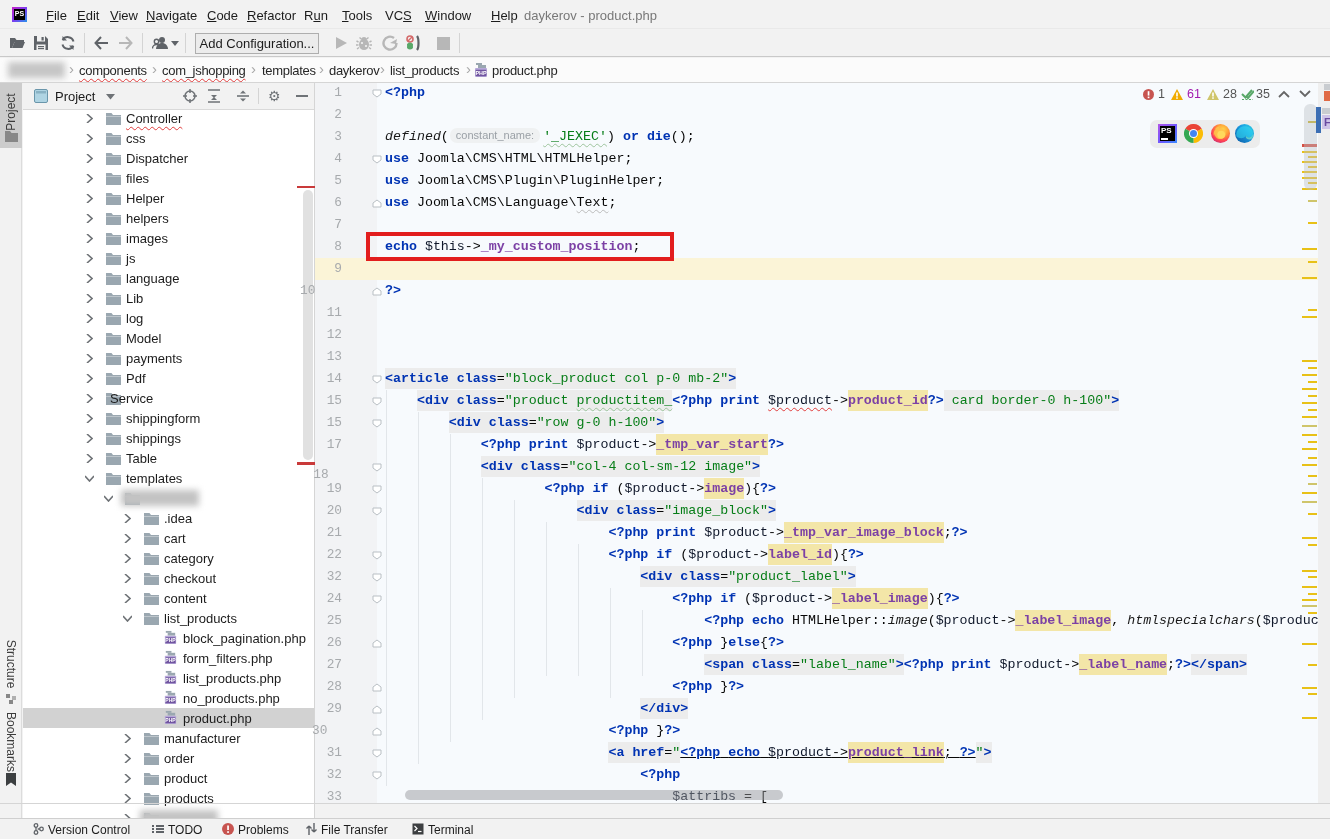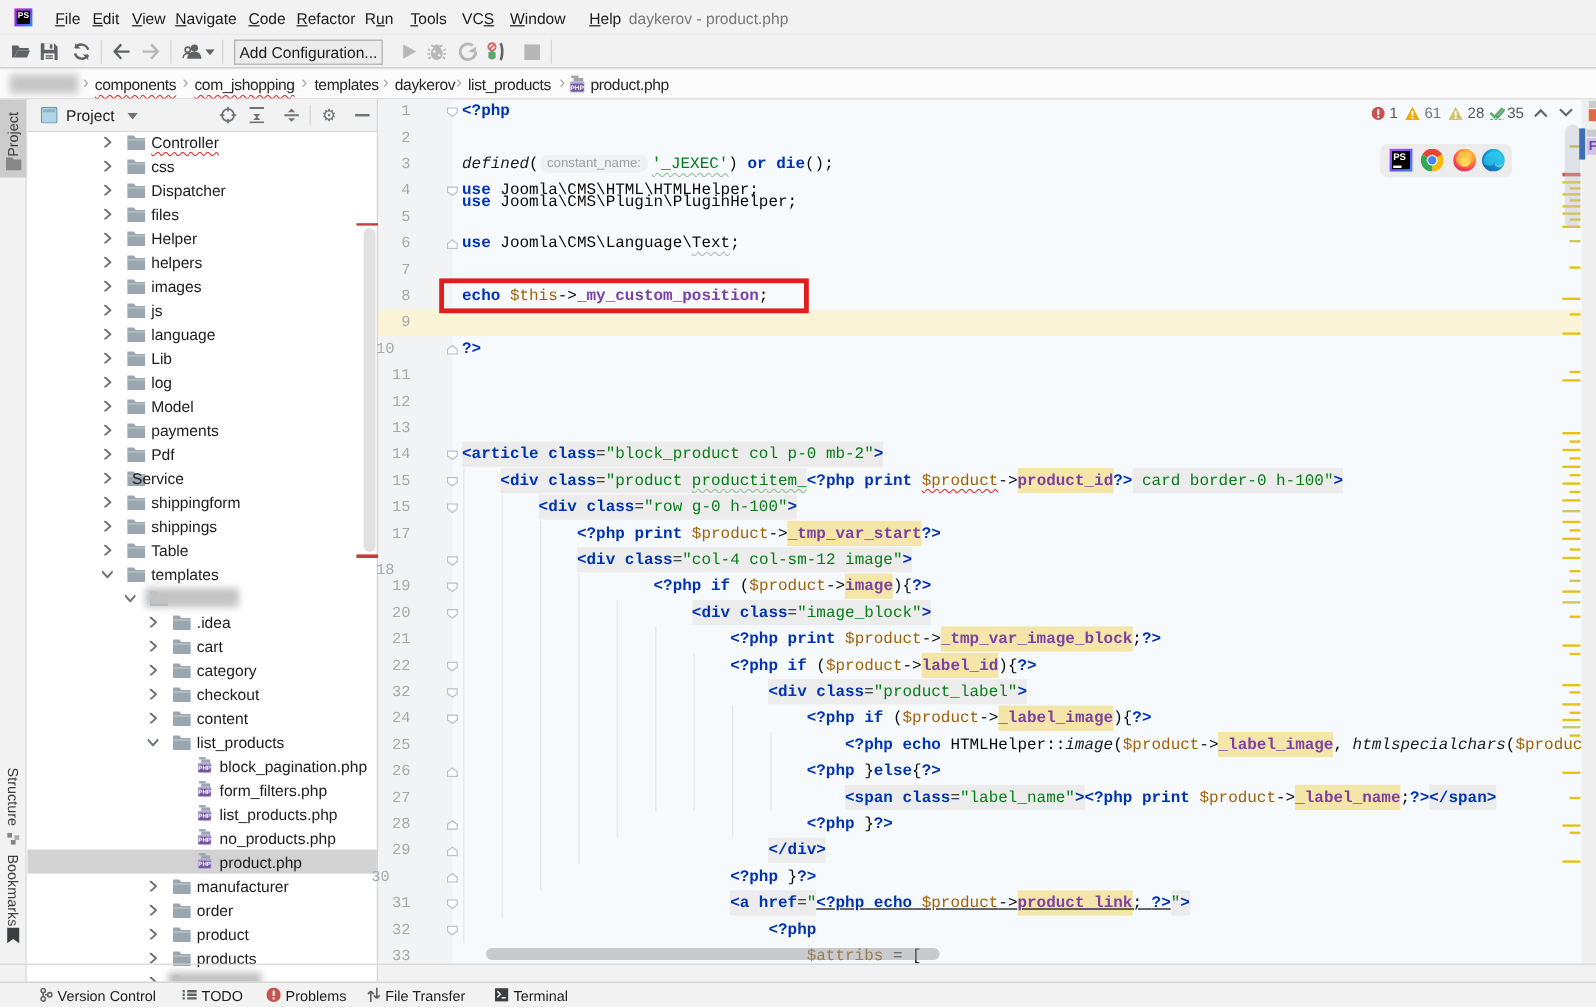--- a/index.html
+++ b/index.html
@@ -1,19 +1,19 @@
 <!DOCTYPE html>
 <html><head><meta charset="utf-8"><style>
 *{margin:0;padding:0;box-sizing:border-box}
 body{width:1330px;height:839px;position:relative;font-family:"Liberation Sans",sans-serif;background:#f2f2f2;overflow:hidden}
 .abs{position:absolute}
 .mono{font-family:"Liberation Mono",monospace;font-size:13.3px;line-height:22px;white-space:pre;color:#080808}
 .kw{color:#0033b3;font-weight:bold}
 .str{color:#067d17;font-weight:normal}
-.var{color:#a16207}
+.var{color:#0f172a}
 .fld{color:#7c41a5;font-weight:bold}
 .hl{background:#f3e6a8;padding:3px 0}
 .tpl{background:#ececec;padding:3px 0}
 .fnI{font-style:italic;color:#1a1a1a}
 .sqR{text-decoration:underline wavy #e03d3d 1px;text-underline-offset:3px}
 .sqG{text-decoration:underline wavy #9dc49d 1px;text-underline-offset:3px}
 .sqGr{text-decoration:underline wavy #bbbbbb 1px;text-underline-offset:3px}
 .menu{font-size:13px;color:#1c1c1c}
 .crumb{font-size:13px;color:#262626;letter-spacing:-.3px}
 .treelbl{font-size:13px;color:#1c1c1c}
@@ -471,41 +471,41 @@
 <div class="abs" style="left:642px;top:610px;width:1px;height:66px;background:#e2e6ea"></div>
 <div class="abs num" style="left:300px;top:82px;width:42px;text-align:right;line-height:22px">1</div>
 <div class="abs num" style="left:300px;top:104px;width:42px;text-align:right;line-height:22px">2</div>
 <div class="abs num" style="left:300px;top:126px;width:42px;text-align:right;line-height:22px">3</div>
 <div class="abs num" style="left:300px;top:148px;width:42px;text-align:right;line-height:22px">4</div>
 <div class="abs num" style="left:300px;top:170px;width:42px;text-align:right;line-height:22px">5</div>
 <div class="abs num" style="left:300px;top:192px;width:42px;text-align:right;line-height:22px">6</div>
 <div class="abs num" style="left:300px;top:214px;width:42px;text-align:right;line-height:22px">7</div>
 <div class="abs num" style="left:300px;top:236px;width:42px;text-align:right;line-height:22px">8</div>
 <div class="abs num" style="left:300px;top:258px;width:42px;text-align:right;line-height:22px">9</div>
-<div class="abs num" style="left:300px;top:280px;width:42px;text-align:center;line-height:22px">10</div>
+<div class="abs num" style="left:300px;top:280px;width:42px;text-align:left;line-height:22px">10</div>
 <div class="abs num" style="left:300px;top:302px;width:42px;text-align:right;line-height:22px">11</div>
 <div class="abs num" style="left:300px;top:324px;width:42px;text-align:right;line-height:22px">12</div>
 <div class="abs num" style="left:300px;top:346px;width:42px;text-align:right;line-height:22px">13</div>
 <div class="abs num" style="left:300px;top:368px;width:42px;text-align:right;line-height:22px">14</div>
 <div class="abs num" style="left:300px;top:390px;width:42px;text-align:right;line-height:22px">15</div>
 <div class="abs num" style="left:300px;top:412px;width:42px;text-align:right;line-height:22px">15</div>
 <div class="abs num" style="left:300px;top:434px;width:42px;text-align:right;line-height:22px">17</div>
 <div class="abs num" style="left:300px;top:464px;width:42px;text-align:center;line-height:22px">18</div>
 <div class="abs num" style="left:300px;top:478px;width:42px;text-align:right;line-height:22px">19</div>
 <div class="abs num" style="left:300px;top:500px;width:42px;text-align:right;line-height:22px">20</div>
 <div class="abs num" style="left:300px;top:522px;width:42px;text-align:right;line-height:22px">21</div>
 <div class="abs num" style="left:300px;top:544px;width:42px;text-align:right;line-height:22px">22</div>
 <div class="abs num" style="left:300px;top:566px;width:42px;text-align:right;line-height:22px">32</div>
 <div class="abs num" style="left:300px;top:588px;width:42px;text-align:right;line-height:22px">24</div>
 <div class="abs num" style="left:300px;top:610px;width:42px;text-align:right;line-height:22px">25</div>
 <div class="abs num" style="left:300px;top:632px;width:42px;text-align:right;line-height:22px">26</div>
 <div class="abs num" style="left:300px;top:654px;width:42px;text-align:right;line-height:22px">27</div>
 <div class="abs num" style="left:300px;top:676px;width:42px;text-align:right;line-height:22px">28</div>
 <div class="abs num" style="left:300px;top:698px;width:42px;text-align:right;line-height:22px">29</div>
-<div class="abs num" style="left:296px;top:720px;width:42px;text-align:center;line-height:22px">30</div>
+<div class="abs num" style="left:312px;top:720px;width:42px;text-align:left;line-height:22px">30</div>
 <div class="abs num" style="left:300px;top:742px;width:42px;text-align:right;line-height:22px">31</div>
 <div class="abs num" style="left:300px;top:764px;width:42px;text-align:right;line-height:22px">32</div>
 <div class="abs num" style="left:300px;top:786px;width:42px;text-align:right;line-height:22px">33</div>
 <svg class="abs" style="left:372px;top:89px" width="10" height="9" viewBox="0 0 10 9">
     <path d="M1 1h8v4L5 8 1 5z" fill="#fff" stroke="#b9bfc4"></path>
   </svg>
 <svg class="abs" style="left:372px;top:155px" width="10" height="9" viewBox="0 0 10 9">
     <path d="M1 1h8v4L5 8 1 5z" fill="#fff" stroke="#b9bfc4"></path>
   </svg>
 <svg class="abs" style="left:372px;top:199px" width="10" height="9" viewBox="0 0 10 9">
@@ -555,21 +555,21 @@
   </svg>
 <svg class="abs" style="left:372px;top:749px" width="10" height="9" viewBox="0 0 10 9">
     <path d="M1 1h8v4L5 8 1 5z" fill="#fff" stroke="#b9bfc4"></path>
   </svg>
 <svg class="abs" style="left:372px;top:771px" width="10" height="9" viewBox="0 0 10 9">
     <path d="M1 1h8v4L5 8 1 5z" fill="#fff" stroke="#b9bfc4"></path>
   </svg>
 <div class="abs mono" style="left:385px;top:82px"><span class="kw">&lt;?php</span></div>
 <div class="abs mono" style="left:385px;top:126px"><span class="fnI">defined</span>(<span class="inlay">constant_name:</span><span class="str sqG">'_JEXEC'</span>) <span class="kw">or</span> <span class="kw">die</span>();</div>
 <div class="abs mono" style="left:385px;top:148px"><span class="kw">use</span> Joomla\CMS\HTML\HTMLHelper;</div>
-<div class="abs mono" style="left:385px;top:158px"><span class="kw">use</span> Joomla\CMS\Plugin\PluginHelper;</div>
+<div class="abs mono" style="left:385px;top:170px"><span class="kw">use</span> Joomla\CMS\Plugin\PluginHelper;</div>
 <div class="abs mono" style="left:385px;top:192px"><span class="kw">use</span> Joomla\CMS\Language\<span class="sqGr">Text</span>;</div>
 <div class="abs mono" style="left:385px;top:236px"><span class="kw">echo</span> <span class="var">$this</span>-&gt;<span class="fld">_my_custom_position</span>;</div>
 <div class="abs mono" style="left:385px;top:280px"><span class="kw">?&gt;</span></div>
 <div class="abs mono" style="left:385px;top:368px"><span class="tpl"><span class="kw">&lt;article</span> <span class="kw">class</span>=<span class="str">"block_product&nbsp;col&nbsp;p-0&nbsp;mb-2"</span><span class="kw">&gt;</span></span></div>
 <div class="abs mono" style="left:385px;top:390px">&nbsp;&nbsp;&nbsp;&nbsp;<span class="tpl"><span class="kw">&lt;div</span> <span class="kw">class</span>=<span class="str">"product&nbsp;</span><span class="str sqG">productitem_</span></span><span class="kw">&lt;?php</span> <span class="kw">print</span> <span class="var sqR">$product</span>-&gt;<span class="fld hl">product_id</span><span class="kw">?&gt;</span><span class="tpl"><span class="str">&nbsp;card&nbsp;border-0&nbsp;h-100"</span><span class="kw">&gt;</span></span></div>
 <div class="abs mono" style="left:385px;top:412px">&nbsp;&nbsp;&nbsp;&nbsp;&nbsp;&nbsp;&nbsp;&nbsp;<span class="tpl"><span class="kw">&lt;div</span> <span class="kw">class</span>=<span class="str">"row&nbsp;g-0&nbsp;h-100"</span><span class="kw">&gt;</span></span></div>
 <div class="abs mono" style="left:385px;top:434px">&nbsp;&nbsp;&nbsp;&nbsp;&nbsp;&nbsp;&nbsp;&nbsp;&nbsp;&nbsp;&nbsp;&nbsp;<span class="kw">&lt;?php</span> <span class="kw">print</span> <span class="var">$product</span>-&gt;<span class="fld hl">_tmp_var_start</span><span class="kw">?&gt;</span></div>
 <div class="abs mono" style="left:385px;top:456px">&nbsp;&nbsp;&nbsp;&nbsp;&nbsp;&nbsp;&nbsp;&nbsp;&nbsp;&nbsp;&nbsp;&nbsp;<span class="tpl"><span class="kw">&lt;div</span> <span class="kw">class</span>=<span class="str">"col-4&nbsp;col-sm-12&nbsp;image"</span><span class="kw">&gt;</span></span></div>
 <div class="abs mono" style="left:385px;top:478px">&nbsp;&nbsp;&nbsp;&nbsp;&nbsp;&nbsp;&nbsp;&nbsp;&nbsp;&nbsp;&nbsp;&nbsp;&nbsp;&nbsp;&nbsp;&nbsp;&nbsp;&nbsp;&nbsp;&nbsp;<span class="kw">&lt;?php</span> <span class="kw">if</span> (<span class="var">$product</span>-&gt;<span class="fld hl">image</span>){<span class="kw">?&gt;</span></div>
 <div class="abs mono" style="left:385px;top:500px">&nbsp;&nbsp;&nbsp;&nbsp;&nbsp;&nbsp;&nbsp;&nbsp;&nbsp;&nbsp;&nbsp;&nbsp;&nbsp;&nbsp;&nbsp;&nbsp;&nbsp;&nbsp;&nbsp;&nbsp;&nbsp;&nbsp;&nbsp;&nbsp;<span class="tpl"><span class="kw">&lt;div</span> <span class="kw">class</span>=<span class="str">"image_block"</span><span class="kw">&gt;</span></span></div>
@@ -593,21 +593,21 @@
     <circle cx="5.5" cy="5.5" r="5.5" fill="#c75450"></circle>
     <rect x="4.7" y="2.2" width="1.7" height="4.4" fill="#fff"></rect>
     <rect x="4.7" y="7.6" width="1.7" height="1.6" fill="#fff"></rect>
   </svg>
 <div class="abs" style="left:1158px;top:87px;font-size:12.5px;color:#555">1</div>
 <svg class="abs" style="left:1171px;top:89px" width="12" height="11" viewBox="0 0 12 11">
     <path d="M6 0l6 11H0z" fill="#f0ab00"></path>
     <rect x="5.2" y="3.5" width="1.6" height="4" fill="#fff"></rect>
     <rect x="5.2" y="8.3" width="1.6" height="1.5" fill="#fff"></rect>
   </svg>
-<div class="abs" style="left:1187px;top:87px;font-size:12.5px;color:#737373">61</div>
+<div class="abs" style="left:1187px;top:87px;font-size:12.5px;color:#a21caf">61</div>
 <svg class="abs" style="left:1207px;top:89px" width="12" height="11" viewBox="0 0 12 11">
     <path d="M6 0l6 11H0z" fill="#cfc56b"></path>
     <rect x="5.2" y="3.5" width="1.6" height="4" fill="#fff"></rect>
     <rect x="5.2" y="8.3" width="1.6" height="1.5" fill="#fff"></rect>
   </svg>
 <div class="abs" style="left:1223px;top:87px;font-size:12.5px;color:#555">28</div>
 <svg class="abs" style="left:1241px;top:88px" width="13" height="12" viewBox="0 0 13 12">
     <path d="M1 6l3.5 3.5L11 2" stroke="#59a869" stroke-width="2" fill="none"></path>
     <path d="M5 8l2 2L13 3" stroke="#59a869" stroke-width="2" fill="none"></path>
     <path d="M1 11.5h11" stroke="#59a869" stroke-width="1" stroke-dasharray="2 1.5"></path>

